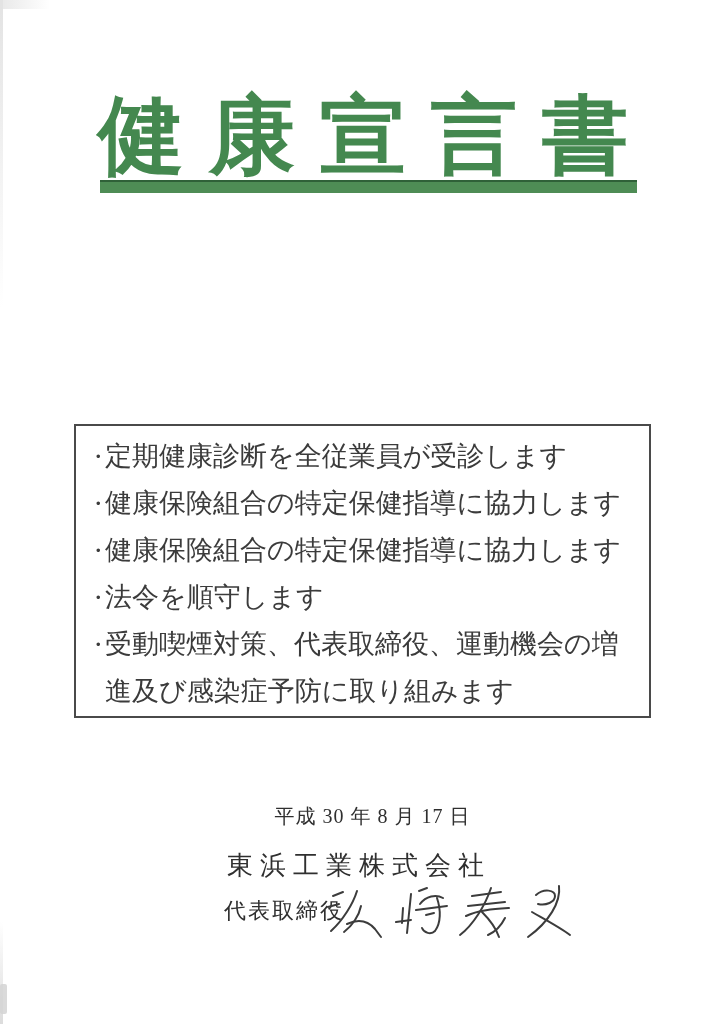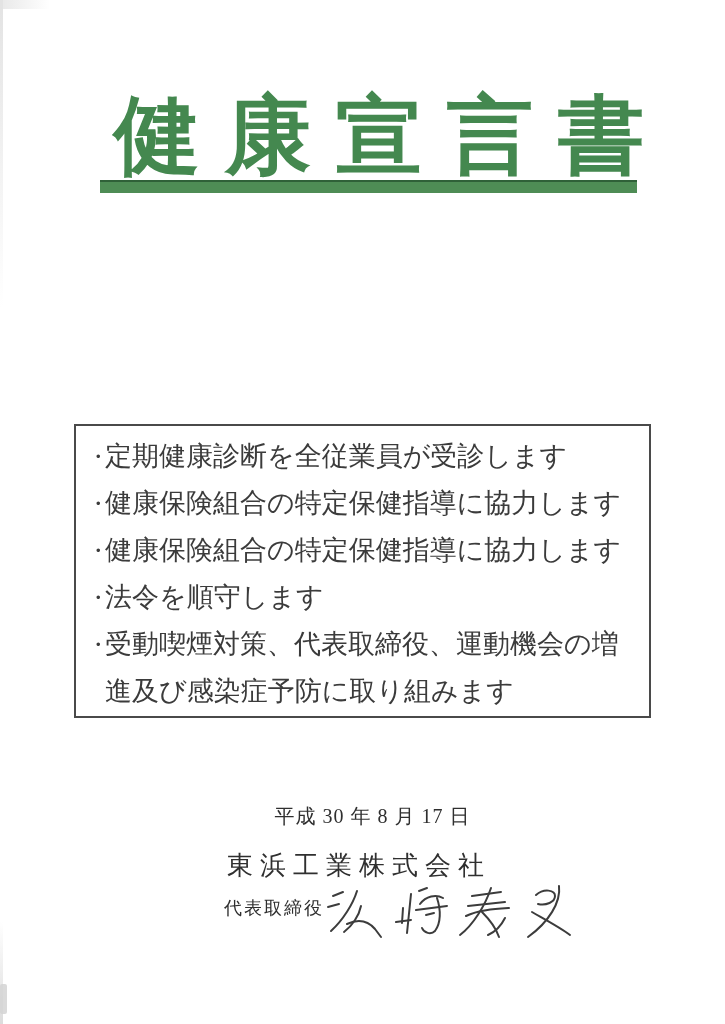--- a/index.html
+++ b/index.html
@@ -32,21 +32,20 @@
   .doc-title {
     position: absolute;
     left: 98px; top: 92px;
     font-size: 86px;
     line-height: 1;
     font-weight: 700;
     letter-spacing: 25px;
     white-space: nowrap;
     color: var(--title-green, #44884F);
     z-index: 2;
-    margin-left: 16px;
   }
   .title-underline {
     position: absolute;
     left: 100px; top: 180px;
     width: 537px; height: 13px;
     background: var(--underline-green, #4E8C55);
     border-top: 2px solid #2f6038;
     z-index: 1;
   }
 
@@ -106,21 +105,21 @@
     font-size: 26px;
     letter-spacing: 7px;
     color: #2f2f2f;
   }
 
   .signer-row { position: absolute; left: 0; top: 880px; width: 725px; height: 70px; }
   .signer-title {
     position: absolute;
     left: 224px; top: 16px;
     font-family: "Liberation Serif", "DejaVu Serif", serif;
-    font-size: 18px;
+    font-size: 22px;
     letter-spacing: 2px;
     color: #2f2f2f;
   }
   .signature-svg { position: absolute; left: 322px; top: 2px; }
   .signature-svg path {
     fill: none;
     stroke: #3c3c3c;
     stroke-width: 2;
     stroke-linecap: round;
     stroke-linejoin: round;

